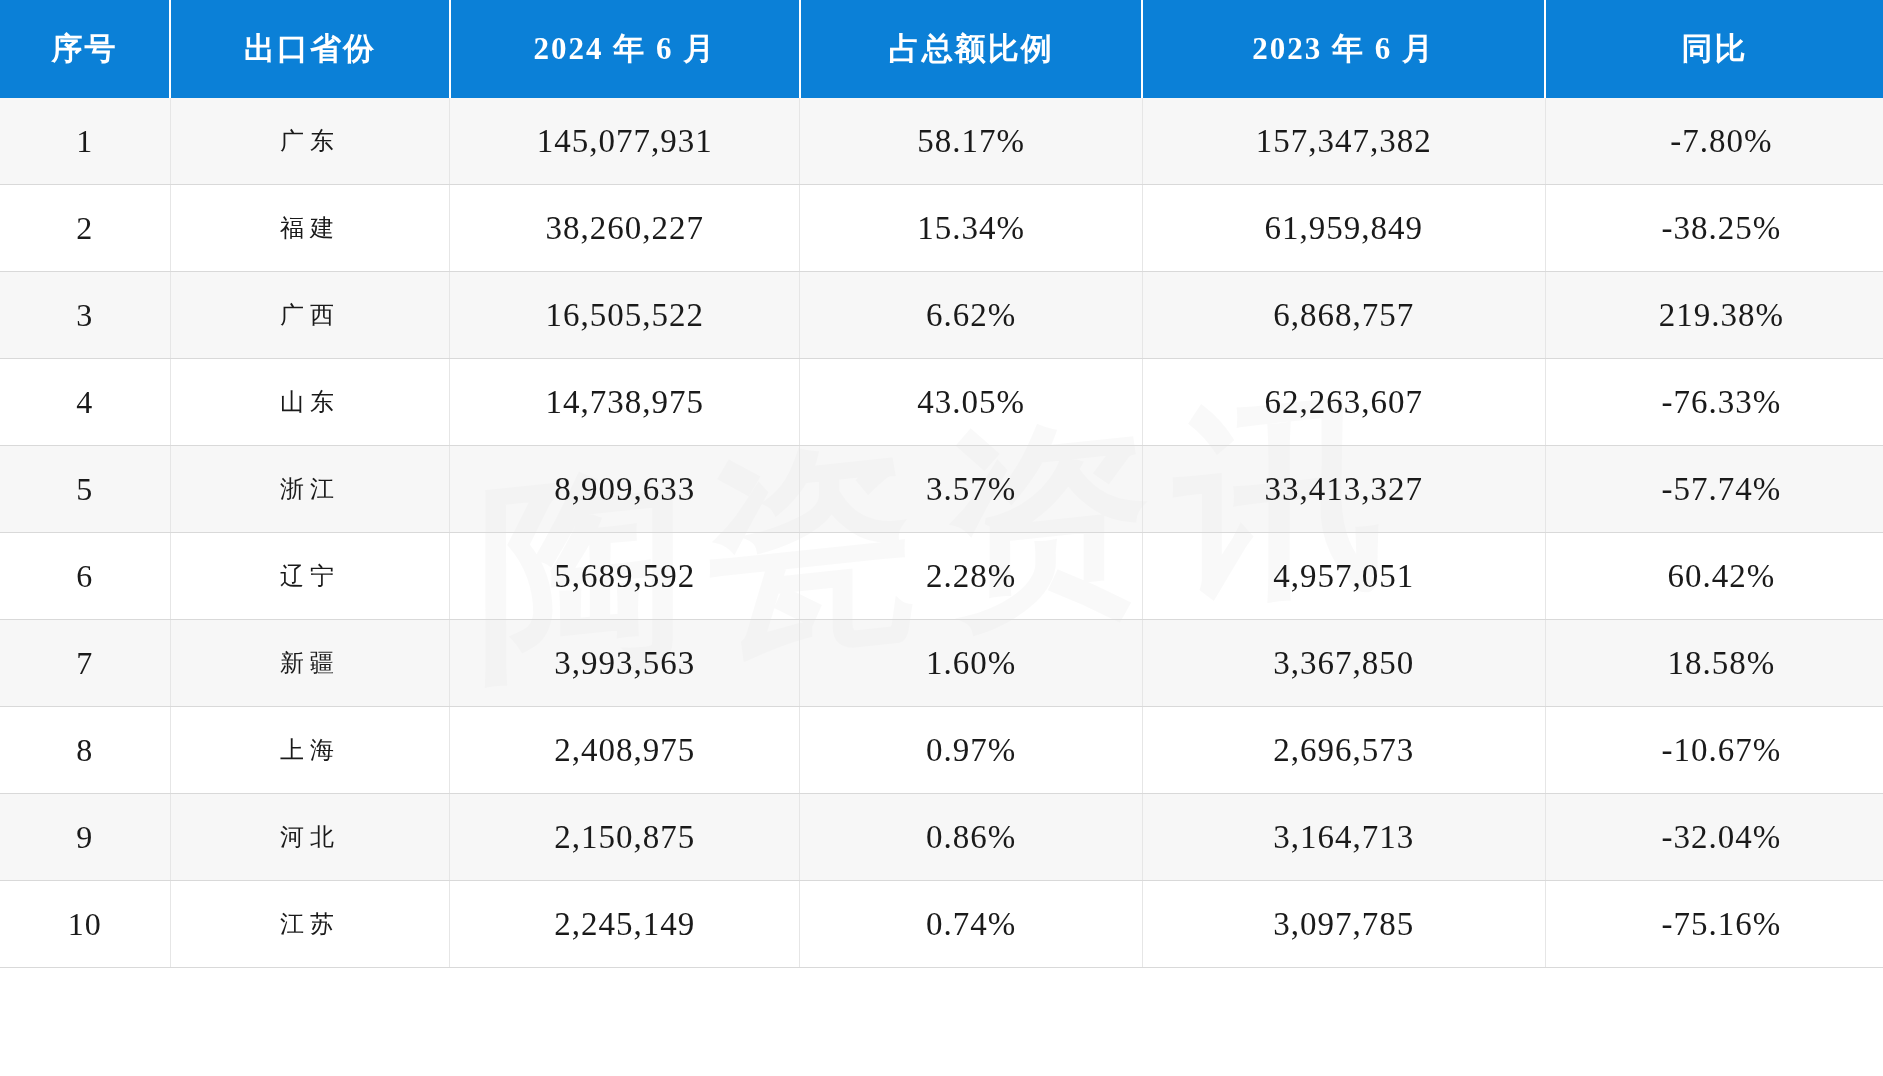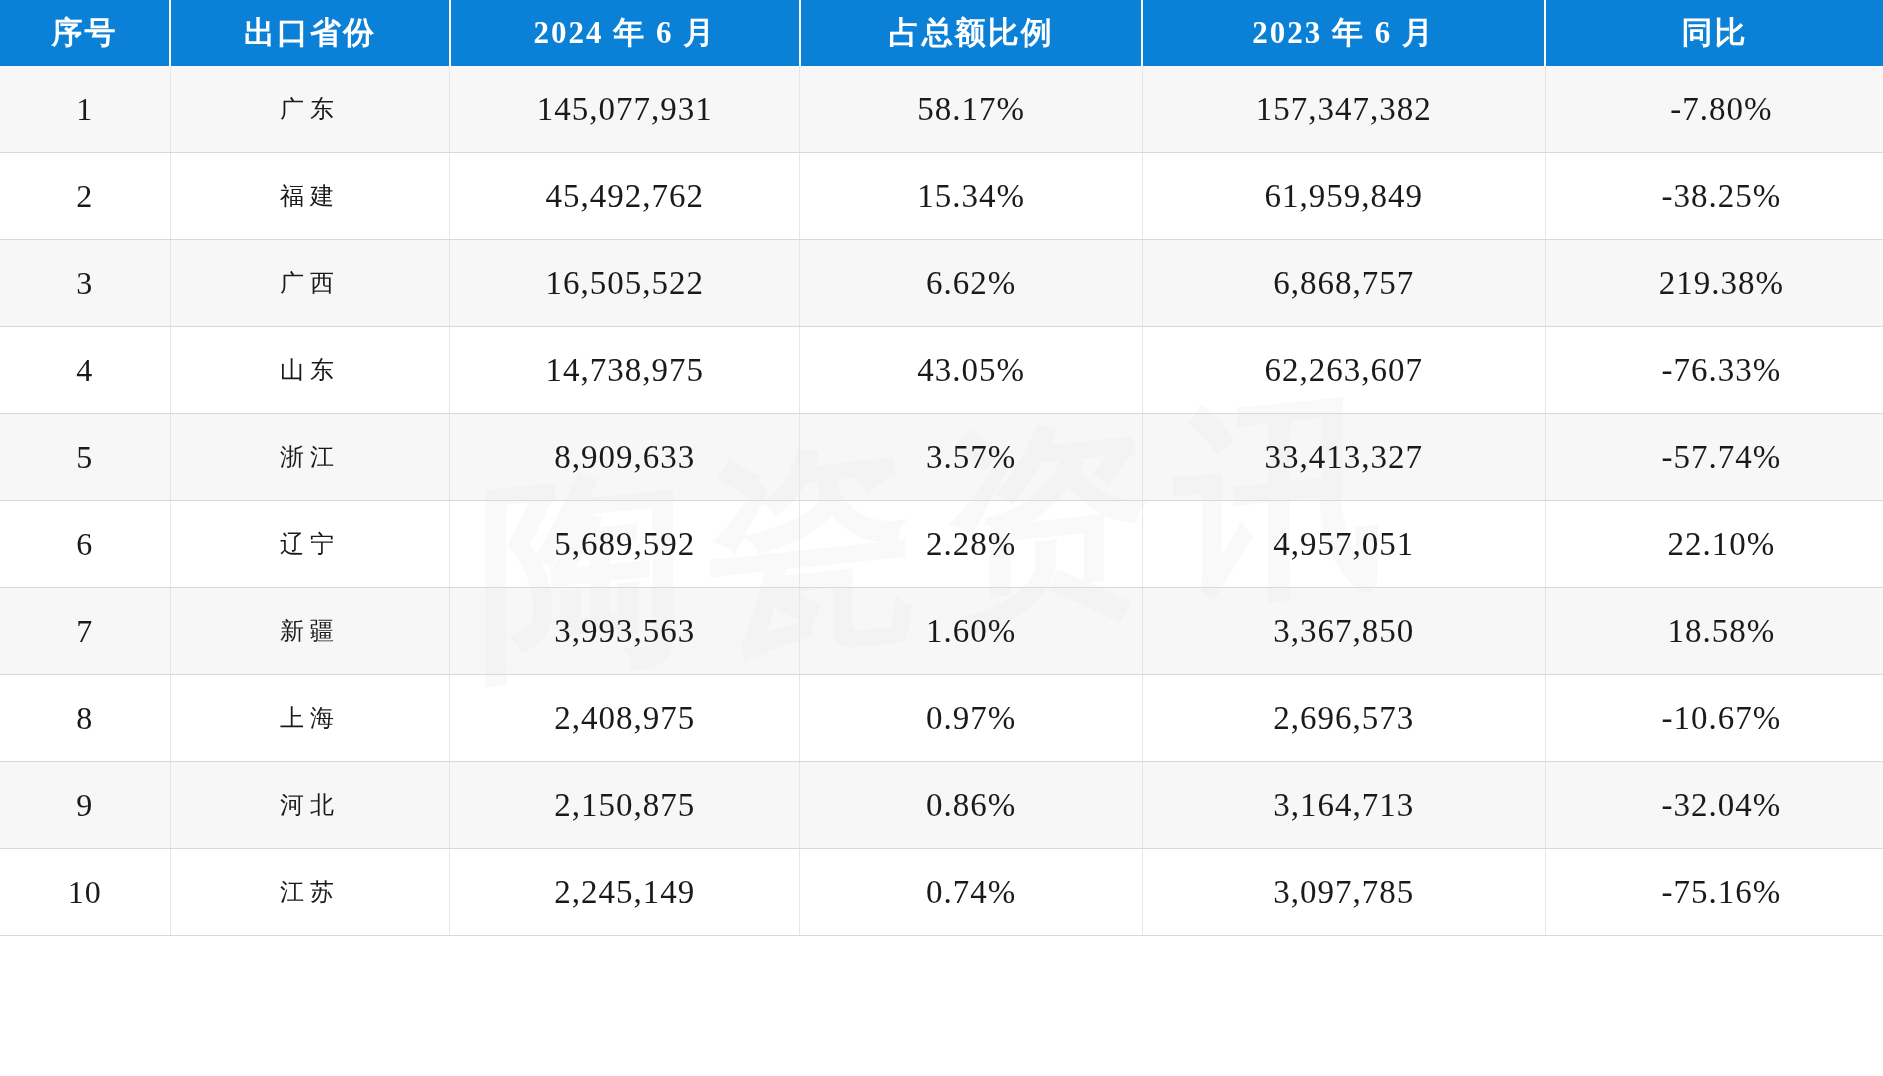--- a/index.html
+++ b/index.html
@@ -57,21 +57,21 @@
   table.export-table col.c-2023   { width: 360px; }
   table.export-table col.c-yoy    { width: 302px; }
 
   thead th {
     background: #0b80d7;
     color: #ffffff;
     font-size: 31px;
     font-weight: 700;
     height: 66px;
     line-height: 66px;
-    padding: 0;
+    padding: 16px;
     text-align: center;
     border-right: 2px solid #ffffff;
     letter-spacing: 2px;
     white-space: nowrap;
   }
   thead th:last-child { border-right: none; }
 
   tbody td {
     height: 86px;
     padding: 0;
@@ -126,21 +126,21 @@
         <td class="idx">1</td>
         <td class="prov">广东</td>
         <td class="num">145,077,931</td>
         <td class="pct">58.17%</td>
         <td class="num">157,347,382</td>
         <td class="yoy">-7.80%</td>
       </tr>
       <tr class="even">
         <td class="idx">2</td>
         <td class="prov">福建</td>
-        <td class="num">45,492,762</td>
+        <td class="num">38,260,227</td>
         <td class="pct">15.34%</td>
         <td class="num">61,959,849</td>
         <td class="yoy">-38.25%</td>
       </tr>
       <tr class="odd">
         <td class="idx">3</td>
         <td class="prov">广西</td>
         <td class="num">16,505,522</td>
         <td class="pct">6.62%</td>
         <td class="num">6,868,757</td>
@@ -161,21 +161,21 @@
         <td class="pct">3.57%</td>
         <td class="num">33,413,327</td>
         <td class="yoy">-57.74%</td>
       </tr>
       <tr class="even">
         <td class="idx">6</td>
         <td class="prov">辽宁</td>
         <td class="num">5,689,592</td>
         <td class="pct">2.28%</td>
         <td class="num">4,957,051</td>
-        <td class="yoy">22.10%</td>
+        <td class="yoy">60.42%</td>
       </tr>
       <tr class="odd">
         <td class="idx">7</td>
         <td class="prov">新疆</td>
         <td class="num">3,993,563</td>
         <td class="pct">1.60%</td>
         <td class="num">3,367,850</td>
         <td class="yoy">18.58%</td>
       </tr>
       <tr class="even">

